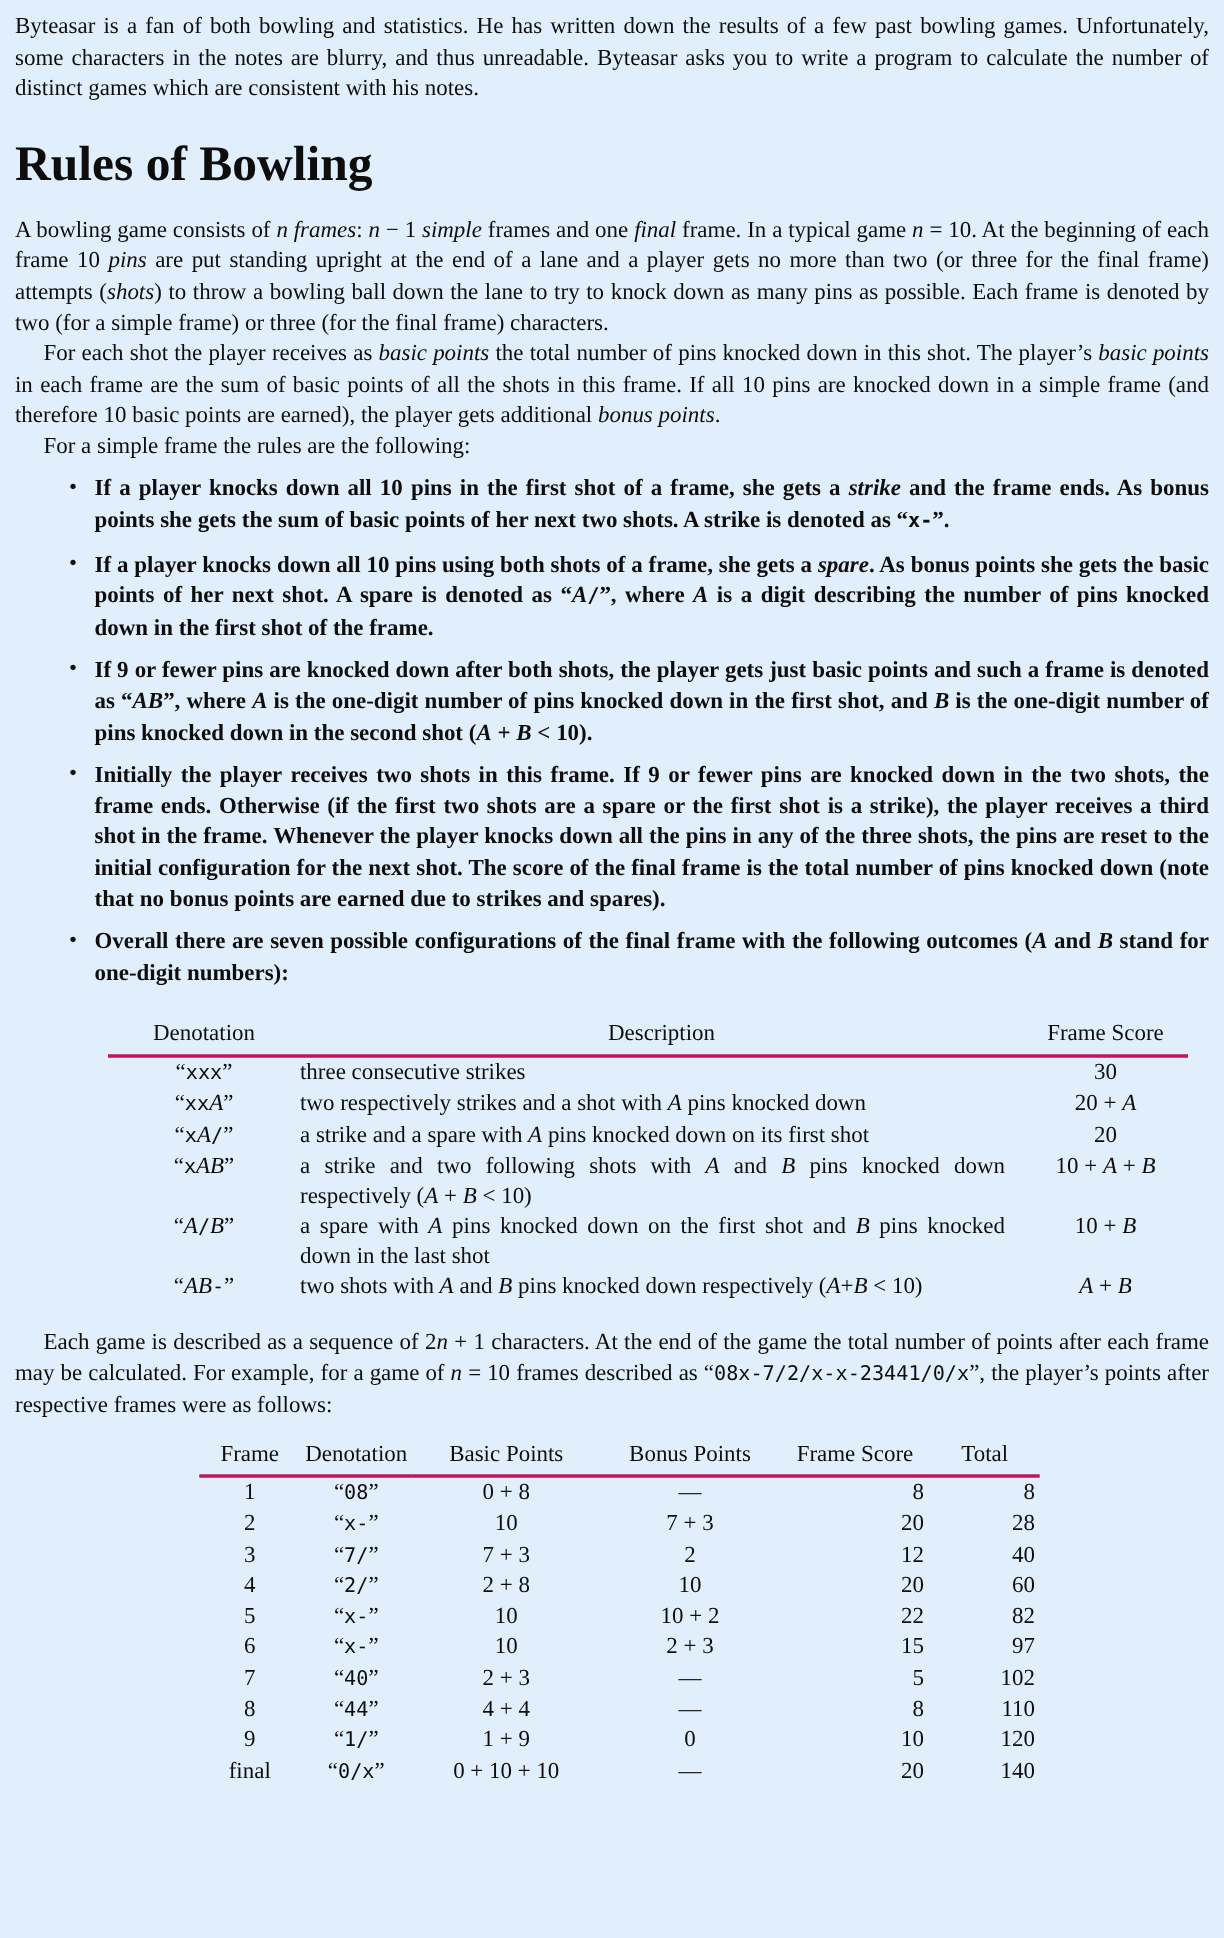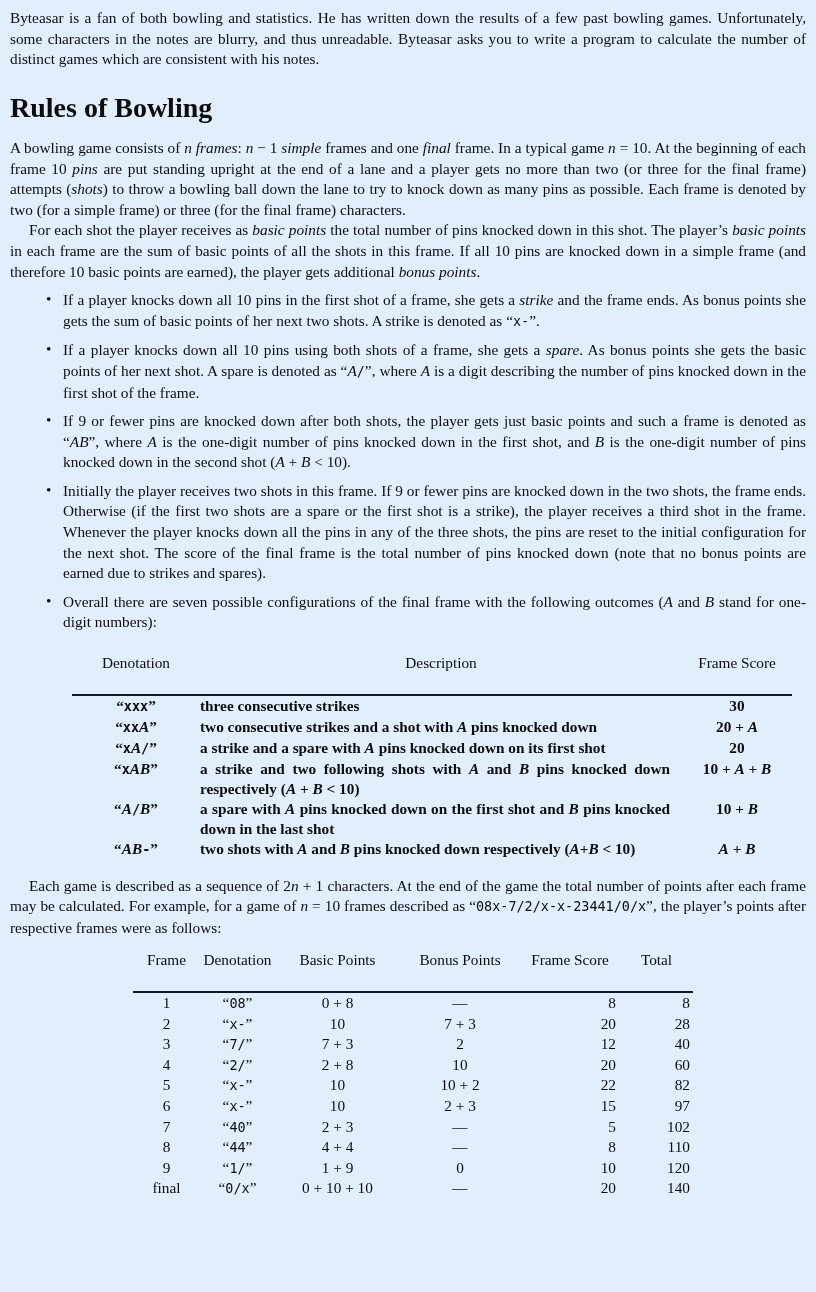--- a/index.html
+++ b/index.html
@@ -7,37 +7,37 @@
     width: 816px; height: 1292px; overflow: hidden;
     background: #e1eefb;
     color: #0d0d0d;
     font-family: "Liberation Serif", "DejaVu Serif", serif;
     font-size: 15.3px; line-height: 20.6px;
   }
   .page { padding: 8px 10px 0 10px; }
   p { margin: 0; text-align: justify; }
   p.indent { text-indent: 19px; }
   h1 {
-    font-size: 28px; font-weight: bold; line-height: 1.15;
+    font-size: 33px; font-weight: bold; line-height: 1.15;
     margin: 22px 0 14px 0;
   }
   .it { font-style: italic; }
   .tt { font-family: "DejaVu Sans Mono", "Liberation Mono", monospace; font-size: 0.88em; }
   ul.bullets { list-style: none; margin: 8px 0; padding: 0 0 0 36px; }
   ul.bullets li { position: relative; padding-left: 17px; margin-bottom: 8px; }
   ul.bullets li:last-child { margin-bottom: 0; }
   ul.bullets .mk { position: absolute; left: 0; top: -1px; }
-  ul.bullets .litx { text-align: justify; }
+  ul.bullets .litx { text-align: justify; font-weight: bold; }
 
   table { border-collapse: collapse; }
-  th { font-weight: normal; padding: 0 0 20px 0; border-bottom: 2px solid #0f172a; }
+  th { font-weight: normal; padding: 0 0 3px 0; border-bottom: 2px solid #be185d; }
   td { padding: 0; vertical-align: top; }
 
   .t1 { margin: 20px 0 16px 62px; width: 720px; table-layout: fixed; }
-  .t1 td { line-height: 20px; font-weight: bold; }
+  .t1 td { line-height: 20px; }
   .t1 th:nth-child(1), .t1 td:nth-child(1) { width: 128px; text-align: center; }
   .t1 th:nth-child(2) { text-align: center; }
   .t1 td:nth-child(2) { text-align: justify; padding-right: 12px; }
   .t1 th:nth-child(3), .t1 td:nth-child(3) { width: 110px; text-align: center; }
 
   .t2 { margin: 12px 12px 0 123px; width: 560px; table-layout: fixed; }
   .t2 td { line-height: 19.6px; text-align: center; }
   .t2 th:nth-child(1), .t2 td:nth-child(1) { width: 67px; }
   .t2 th:nth-child(2), .t2 td:nth-child(2) { width: 75px; }
   .t2 th:nth-child(3), .t2 td:nth-child(3) { width: 125px; }
@@ -49,20 +49,21 @@
 </head>
 <body style="background: rgb(225, 238, 251); color: rgb(13, 13, 13);">
 
 <div class="page">
   <p><span>Byteasar is a fan of both bowling and statistics. He has written down the results of a few past bowling games. Unfortunately, some characters in the notes are blurry, and thus unreadable. Byteasar asks you to write a program to calculate the number of distinct games which are consistent with his notes.</span></p>
 
   <h1>Rules of Bowling</h1>
 
   <p><span>A bowling game consists of </span><span class="it">n frames</span><span>: </span><span class="it">n</span><span> − 1 </span><span class="it">simple</span><span> frames and one </span><span class="it">final</span><span> frame. In a typical game </span><span class="it">n</span><span> = 10. At the beginning of each frame 10 </span><span class="it">pins</span><span> are put standing upright at the end of a lane and a player gets no more than two (or three for the final frame) attempts (</span><span class="it">shots</span><span>) to throw a bowling ball down the lane to try to knock down as many pins as possible. Each frame is denoted by two (for a simple frame) or three (for the final frame) characters.</span></p>
   <p class="indent"><span>For each shot the player receives as </span><span class="it">basic points</span><span> the total number of pins knocked down in this shot. The player’s </span><span class="it">basic points</span><span> in each frame are the sum of basic points of all the shots in this frame. If all 10 pins are knocked down in a simple frame (and therefore 10 basic points are earned), the player gets additional </span><span class="it">bonus points</span><span>.</span></p>
+  <p class="indent"><span>For a simple frame the rules are the following:</span></p>
 
   <ul class="bullets">
       <li>
         <span class="mk">•</span>
         <div class="litx"><span>If a player knocks down all 10 pins in the first shot of a frame, she gets a </span><span class="it">strike</span><span> and the frame ends. As bonus points she gets the sum of basic points of her next two shots. A strike is denoted as “</span><span class="tt">x-</span><span>”.</span></div>
       </li>
       <li>
         <span class="mk">•</span>
         <div class="litx"><span>If a player knocks down all 10 pins using both shots of a frame, she gets a </span><span class="it">spare</span><span>. As bonus points she gets the basic points of her next shot. A spare is denoted as “</span><span class="it">A</span><span class="tt">/</span><span>”, where </span><span class="it">A</span><span> is a digit describing the number of pins knocked down in the first shot of the frame.</span></div>
       </li>
@@ -93,21 +94,21 @@
         </tr>
       </thead>
       <tbody>
         <tr>
           <td><span>“</span><span class="tt">xxx</span><span>”</span></td>
           <td><span>three consecutive strikes</span></td>
           <td><span>30</span></td>
         </tr>
         <tr>
           <td><span>“</span><span class="tt">xx</span><span class="it">A</span><span>”</span></td>
-          <td><span>two consecutive strikes and a shot with </span><span class="it">A</span><span> pins knocked down</span></td>
+          <td><span>two respectively strikes and a shot with </span><span class="it">A</span><span> pins knocked down</span></td>
           <td><span>20 + </span><span class="it">A</span></td>
         </tr>
         <tr>
           <td><span>“</span><span class="tt">x</span><span class="it">A</span><span class="tt">/</span><span>”</span></td>
           <td><span>a strike and a spare with </span><span class="it">A</span><span> pins knocked down on its first shot</span></td>
           <td><span>20</span></td>
         </tr>
         <tr>
           <td><span>“</span><span class="tt">x</span><span class="it">AB</span><span>”</span></td>
           <td><span>a strike and two following shots with </span><span class="it">A</span><span> and </span><span class="it">B</span><span> pins knocked down respectively (</span><span class="it">A</span><span> + </span><span class="it">B</span><span> &lt; 10)</span></td>

